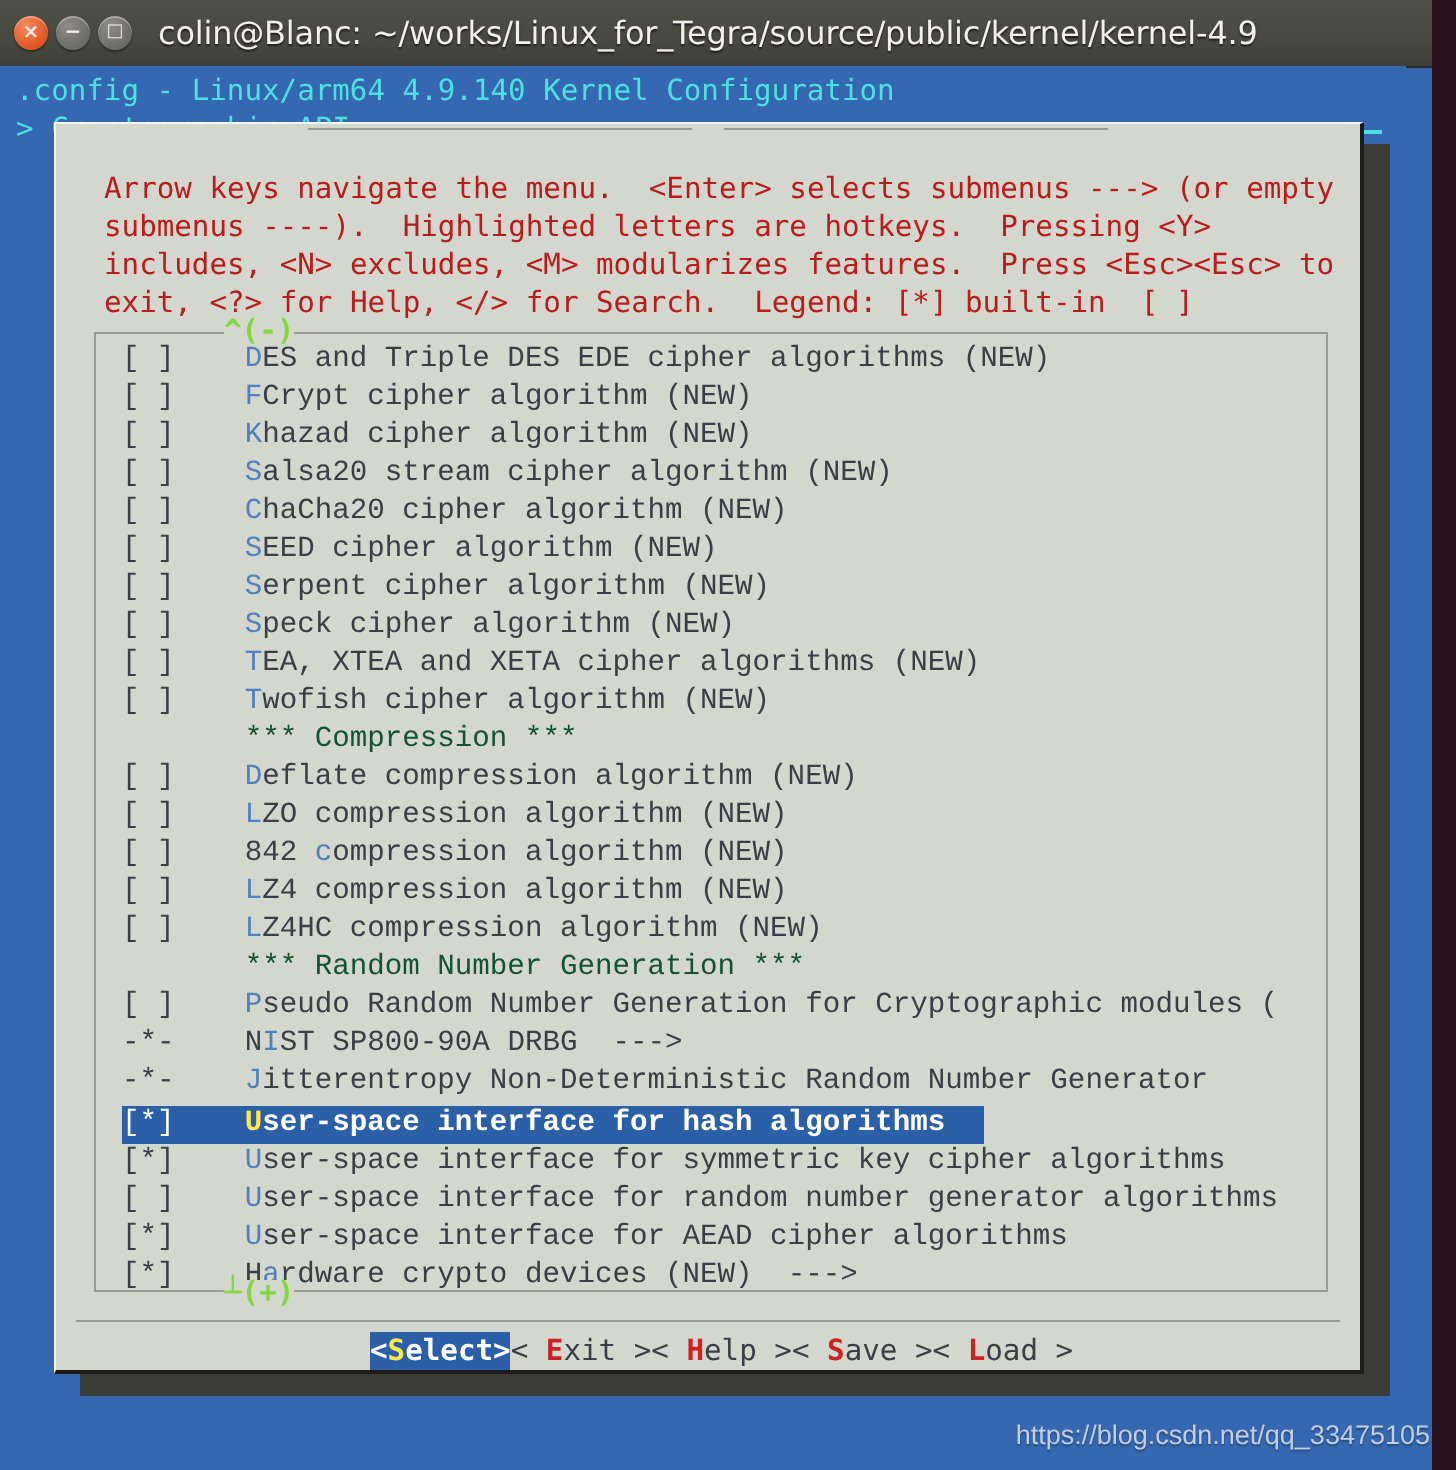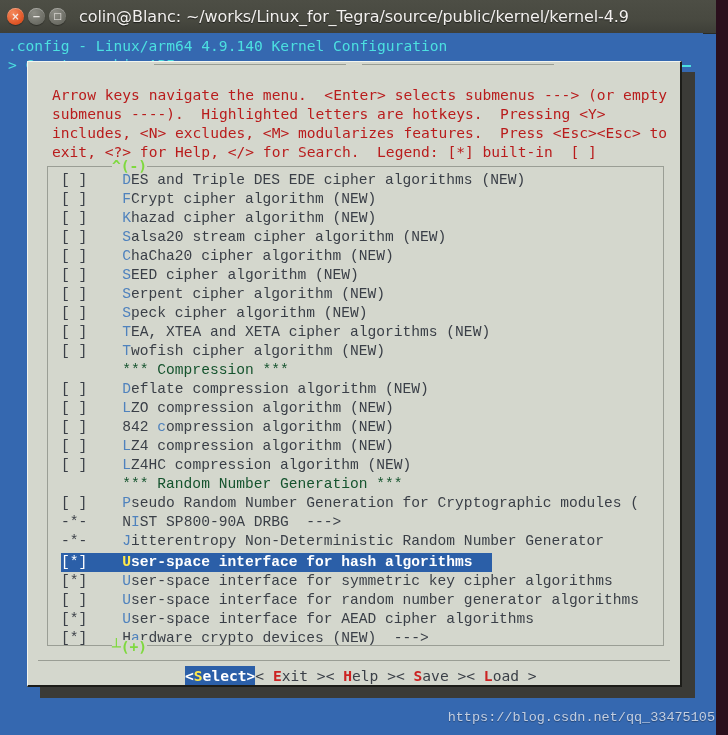--- a/index.html
+++ b/index.html
@@ -180,21 +180,21 @@
   .btn .hk { color: #cc2222; font-weight: bold; }
   .btn.active {
     background: #2b5fa8; color: #ffffff; font-weight: bold;
   }
   .btn.active .hk { color: #ffe94a; }
 
   
   .watermark {
     position: absolute; right: 13px; bottom: 10px;
     color: #cfd7e6; opacity: .92;
-    font-family: Liberation Mono, monospace;
+    font-family: Liberation Sans, sans-serif;
     font-size: 13.5px;
     white-space: nowrap;
     text-shadow: 0 1px 1px rgba(0,0,0,.35);
   }
 </style>
 </head>
 <body>
 
 <div id="root">
 

